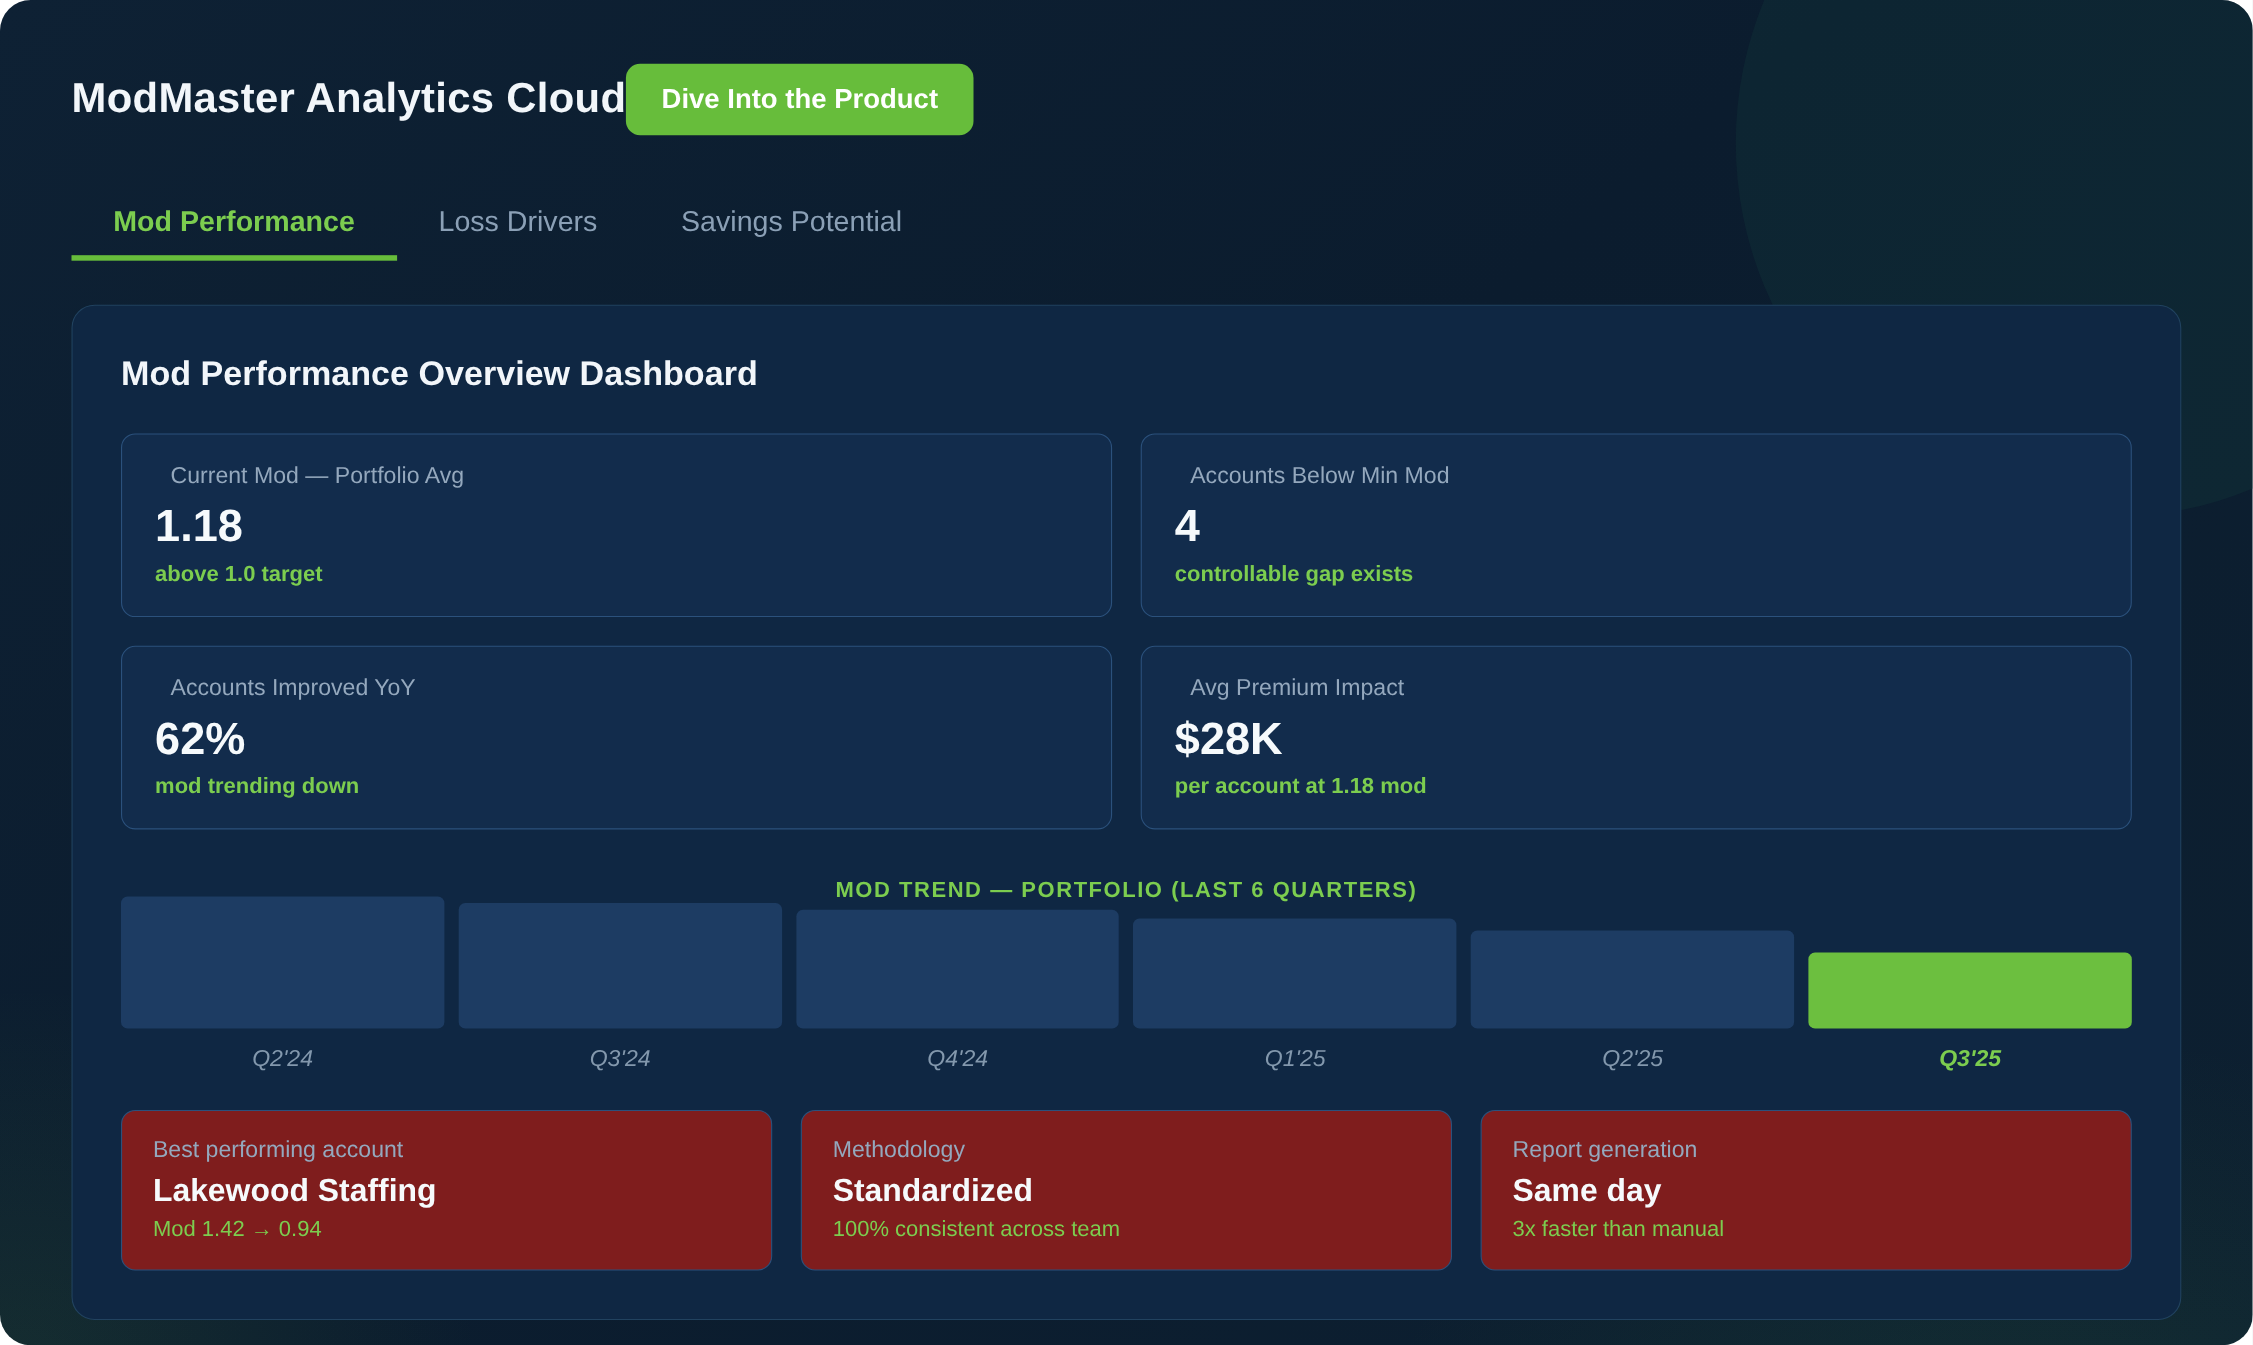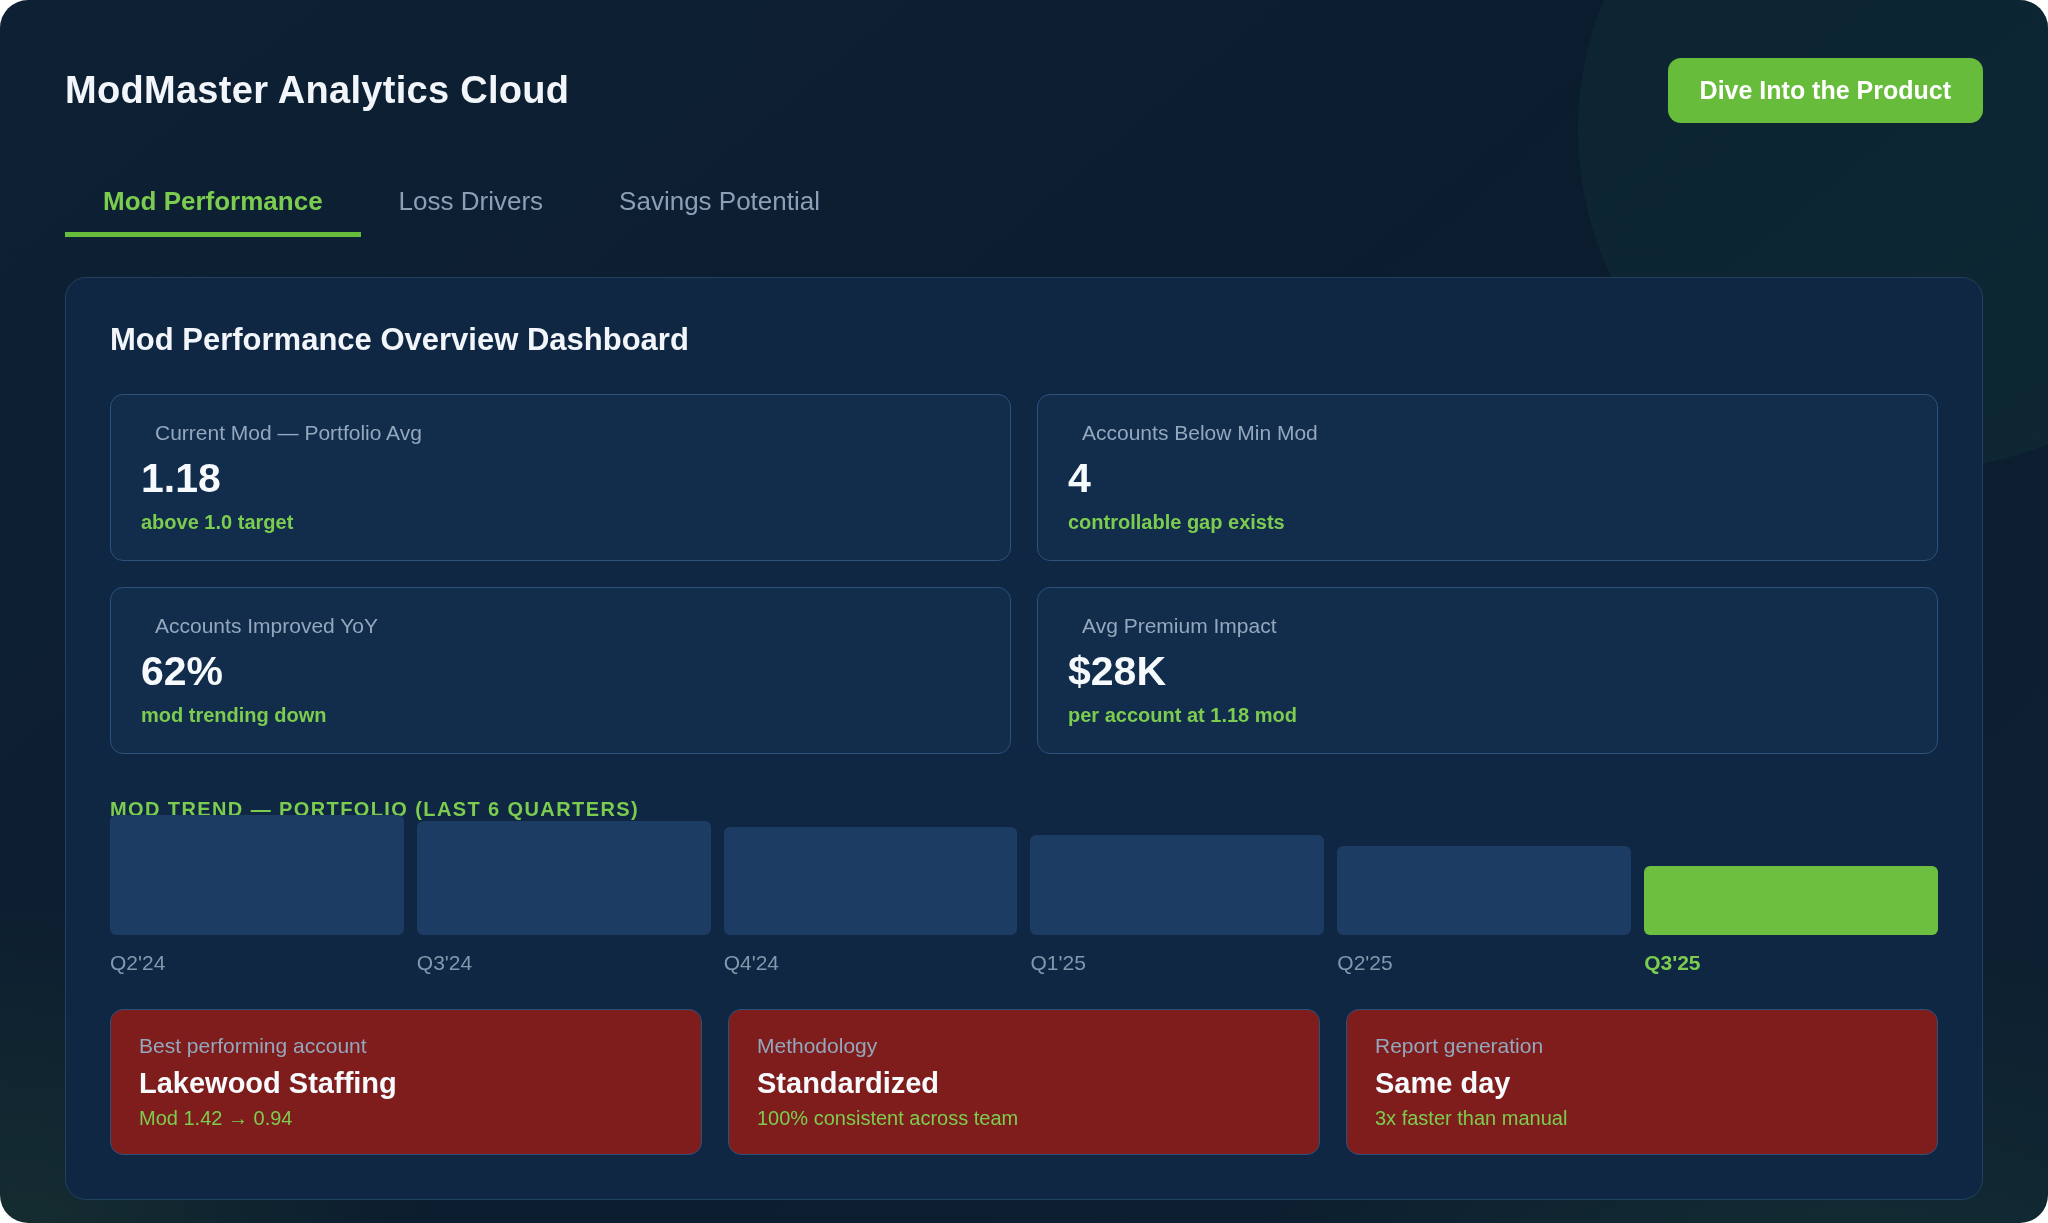--- a/index.html
+++ b/index.html
@@ -14,21 +14,21 @@
       radial-gradient(760px 640px at 1% 102%, rgba(108,191,63,0.10), transparent 55%),
       linear-gradient(140deg, #0e2134 0%, #0b1c2e 48%, #0d2031 100%);
     box-sizing:border-box;
   }
   .screen::before {
     content:""; position:absolute; top:-210px; right:-210px;
     width:680px; height:680px; border-radius:50%;
     background:rgba(18,52,58,0.40);
     pointer-events:none;
   }
-  .header { position:relative; display:flex; justify-content:space-between; align-items:center; padding:58px 65px 0 65px; }
+  .header { position:relative; display:flex; align-items:center; padding:58px 65px 0 65px; }
   .app-title { font-size:38px; font-weight:700; letter-spacing:0.3px; margin:0; }
   .cta-button {
     background:#67bd3b; color:#ffffff; border:none; cursor:pointer;
     font-family:"Liberation Sans", sans-serif;
     font-size:25px; font-weight:700; padding:18px 32px; border-radius:13px;
   }
   .tabs { position:relative; display:flex; padding:0 65px; margin-top:48px;align-items:flex-end; }
   .tab {
     padding:15px 38px; font-size:26px; color:#8ba0b6;
     border-bottom:5px solid transparent; cursor:pointer; white-space:nowrap;
@@ -48,31 +48,31 @@
     background:#122c4c; border:1px solid #2b517c; border-radius:13px;
     padding:26px 30px; box-sizing:border-box;
   }
   .stat-label { font-size:21px; color:#94a8bd;margin-left:14px; }
   .stat-value { font-size:41px; font-weight:700; margin-top:10px; color:#f6fafc; }
   .stat-note { font-size:20px; font-weight:700; color:#7ccd4f; margin-top:9px; }
   .chart-section { margin-top:44px; }
   .chart-title {
     position:relative; z-index:0;
     font-size:20px; font-weight:700; color:#7ccd4f;
-    letter-spacing:1.4px; margin:0; text-transform:uppercase;
+    letter-spacing:1.4px; margin:0; text-transform:uppercase;text-align:center;
   }
   .bars {
     position:relative; z-index:1;
     display:flex; gap:13px; align-items:flex-end;
     height:122px; margin-top:-8px;
   }
   .bar { flex:1; background:#1d3c63; border-radius:6px; height:100px; }
   .bar.highlight { background:#6cbf3f; }
   .bar-labels { display:flex; gap:13px; margin-top:16px; }
-  .bar-label { flex:1; text-align:left; font-size:21px; color:#8398ad; }
+  .bar-label { flex:1; text-align:center; font-size:21px; color:#8398ad;font-style:italic; }
   .bar-label.highlight { color:#7ccd4f; font-weight:700; }
   .footer-cards { display:grid; grid-template-columns:1fr 1fr 1fr; gap:26px; margin-top:34px; }
   .footer-card {
     background:#7f1d1d; border:1px solid #2b517c; border-radius:13px;
     padding:24px 28px; box-sizing:border-box;
   }
   .fcard-label { font-size:21px; color:#94a8bd; }
   .fcard-value { font-size:29px; font-weight:700; margin-top:9px; color:#f6fafc; }
   .fcard-note { font-size:20px; color:#7ccd4f; margin-top:7px; }
 </style>

